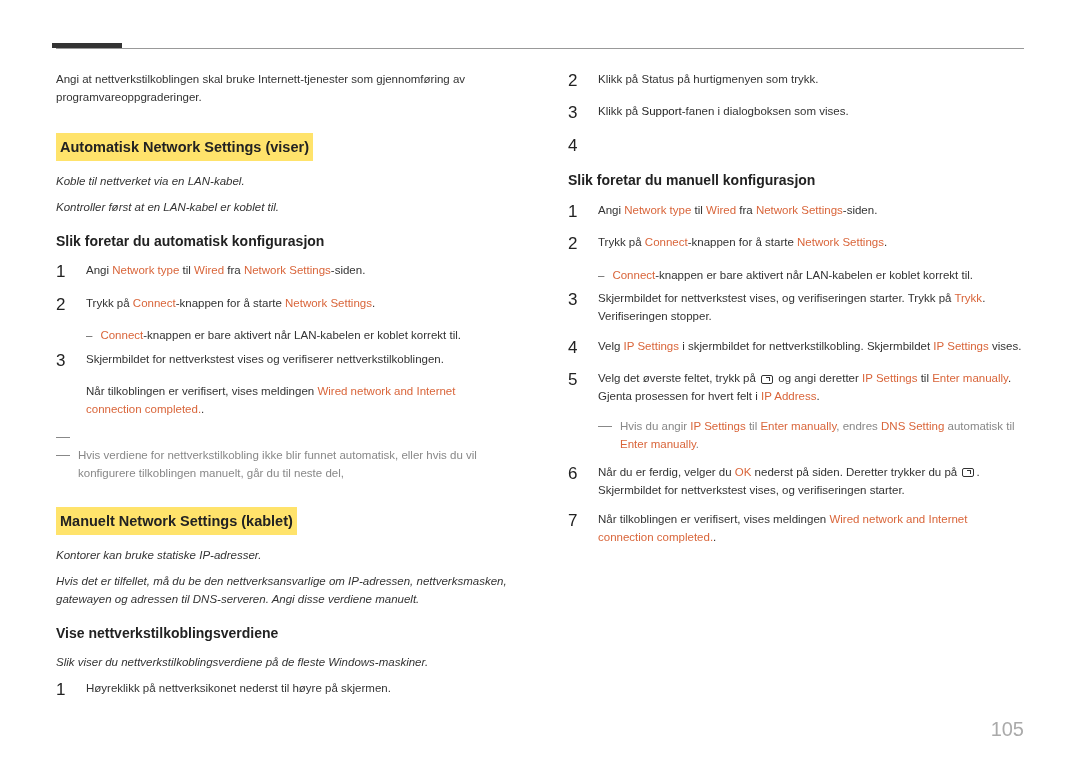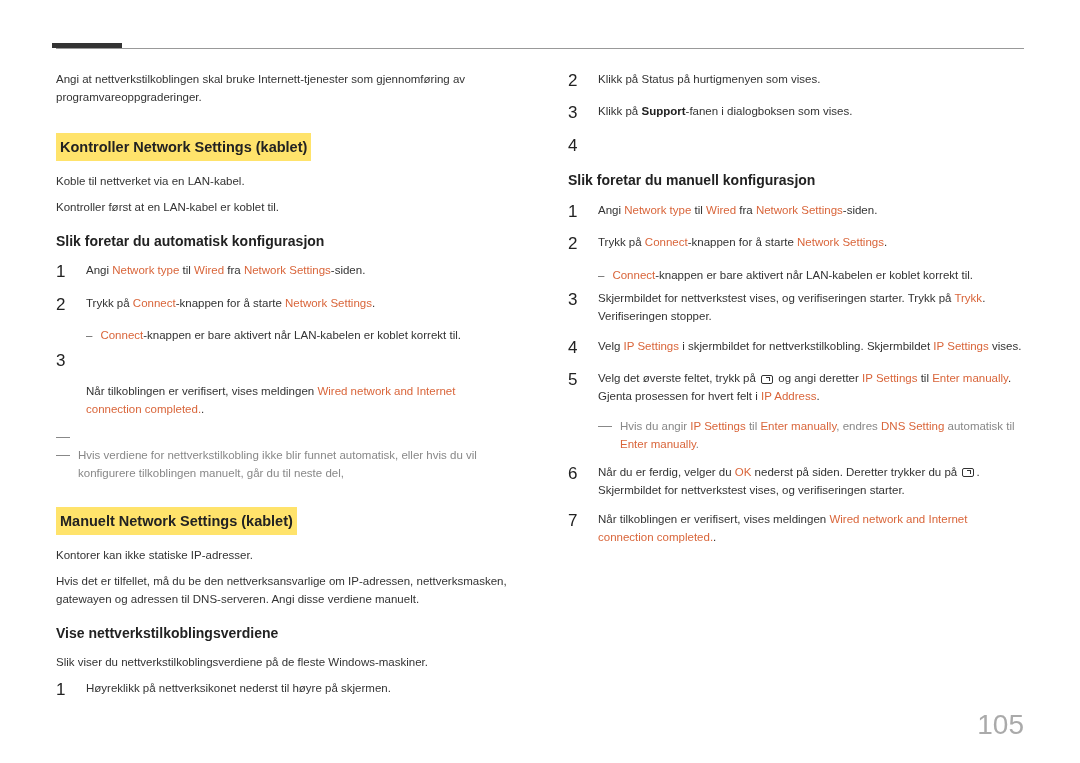--- a/index.html
+++ b/index.html
@@ -36,21 +36,21 @@
   .intro { margin-bottom: 16px; }
   .hl-heading {
     display: inline-block;
     background: #ffe36b;
     font-size: 14.5px;
     font-weight: 600;
     color: #222;
     padding: 3px 4px;
     margin: 10px 0 12px 0;
   }
-  .para { margin-bottom: 8px; }
+  .para { margin-bottom: 8px; font-style: italic; }
   .sub-heading {
     font-size: 14px;
     font-weight: 600;
     color: #222;
     margin: 14px 0 10px 0;
   }
   .num-item {
     display: flex;
     align-items: flex-start;
     gap: 14px;
@@ -72,26 +72,26 @@
   .dash { color: #555; }
   .outer-dash {
     display: flex;
     gap: 8px;
     margin: 4px 0 4px 0;
     color: #888;
   }
   .outer-dash .dash { color: #888; font-size: 14px; line-height: 1; }
   .outer-dash .txt { color: #888; }
   .ora { color: #d9653a; }
-  .bold { font-weight: 700; color: #222; }
+  .bold { font-weight: 400; color: #222; }
   .page-num {
     position: absolute;
     right: 56px;
     bottom: 22px;
-    font-size: 28px;
+    font-size: 20px;
     color: #aaa;
     font-weight: 300;
   }
   .icon-box {
     display: inline-block;
     width: 12px;
     height: 9px;
     border: 1px solid #333;
     border-radius: 2px;
     vertical-align: middle;
@@ -112,21 +112,21 @@
 </head>
 <body>
 
 <div class="page">
   <div class="top-rule"></div>
   <div class="columns">
 
     <div class="col">
       <p class="intro">Angi at nettverkstilkoblingen skal bruke Internett-tjenester som gjennomføring av programvareoppgraderinger.</p>
 
-      <div class="hl-heading">Kontroller Network Settings  (kablet)</div>
+      <div class="hl-heading">Automatisk Network Settings  (viser)</div>
       <p class="para">Koble til nettverket via en LAN-kabel.</p>
       <p class="para">Kontroller først at en LAN-kabel er koblet til.</p>
 
       <div class="sub-heading">Slik foretar du automatisk konfigurasjon</div>
 
       <div class="num-item">
         <div class="num">1</div>
         <div class="num-body">
           <span>Angi </span><span class="ora">Network type</span><span> til </span><span class="ora">Wired</span><span> fra </span><span class="ora">Network Settings</span><span>-siden.</span>
         </div>
@@ -138,51 +138,52 @@
           <span>Trykk på </span><span class="ora">Connect</span><span>-knappen for å starte </span><span class="ora">Network Settings</span><span>.</span>
         </div>
       </div>
       <div class="indent-dash">
         <span class="dash">–</span>
         <span><span class="ora">Connect</span><span>-knappen er bare aktivert når LAN-kabelen er koblet korrekt til.</span></span>
       </div>
 
       <div class="num-item">
         <div class="num">3</div>
+        <div class="num-body">Skjermbildet for nettverkstest vises og verifiserer nettverkstilkoblingen.</div>
       </div>
       <div class="indent-dash" style="margin-bottom:10px;">
         <span><span>Når tilkoblingen er verifisert, vises meldingen </span><span class="ora">Wired network and Internet connection completed.</span><span>.</span></span>
       </div>
 
       <div class="outer-dash">
         <span class="dash">―</span>
       </div>
       <div class="outer-dash" style="margin-bottom:14px;">
         <span class="dash">―</span>
         <span class="txt">Hvis verdiene for nettverkstilkobling ikke blir funnet automatisk, eller hvis du vil konfigurere tilkoblingen manuelt, går du til neste del,</span>
       </div>
 
       <div class="hl-heading">Manuelt Network Settings (kablet)</div>
-      <p class="para">Kontorer kan ikke statiske IP-adresser.</p>
+      <p class="para">Kontorer kan bruke statiske IP-adresser.</p>
       <p class="para">Hvis det er tilfellet, må du be den nettverksansvarlige om IP-adressen, nettverksmasken, gatewayen og adressen til DNS-serveren. Angi disse verdiene manuelt.</p>
 
       <div class="sub-heading">Vise nettverkstilkoblingsverdiene</div>
       <p class="para">Slik viser du nettverkstilkoblingsverdiene på de fleste Windows-maskiner.</p>
 
       <div class="num-item">
         <div class="num">1</div>
         <div class="num-body">Høyreklikk på nettverksikonet nederst til høyre på skjermen.</div>
       </div>
     </div>
 
     <div class="col">
 
       <div class="num-item">
         <div class="num">2</div>
-        <div class="num-body">Klikk på Status på hurtigmenyen som vises.</div>
+        <div class="num-body">Klikk på Status på hurtigmenyen som trykk.</div>
       </div>
 
       <div class="num-item">
         <div class="num">3</div>
         <div class="num-body">
           <span>Klikk på </span><span class="bold">Support</span><span>-fanen i dialogboksen som vises.</span>
         </div>
       </div>
 
       <div class="num-item">

